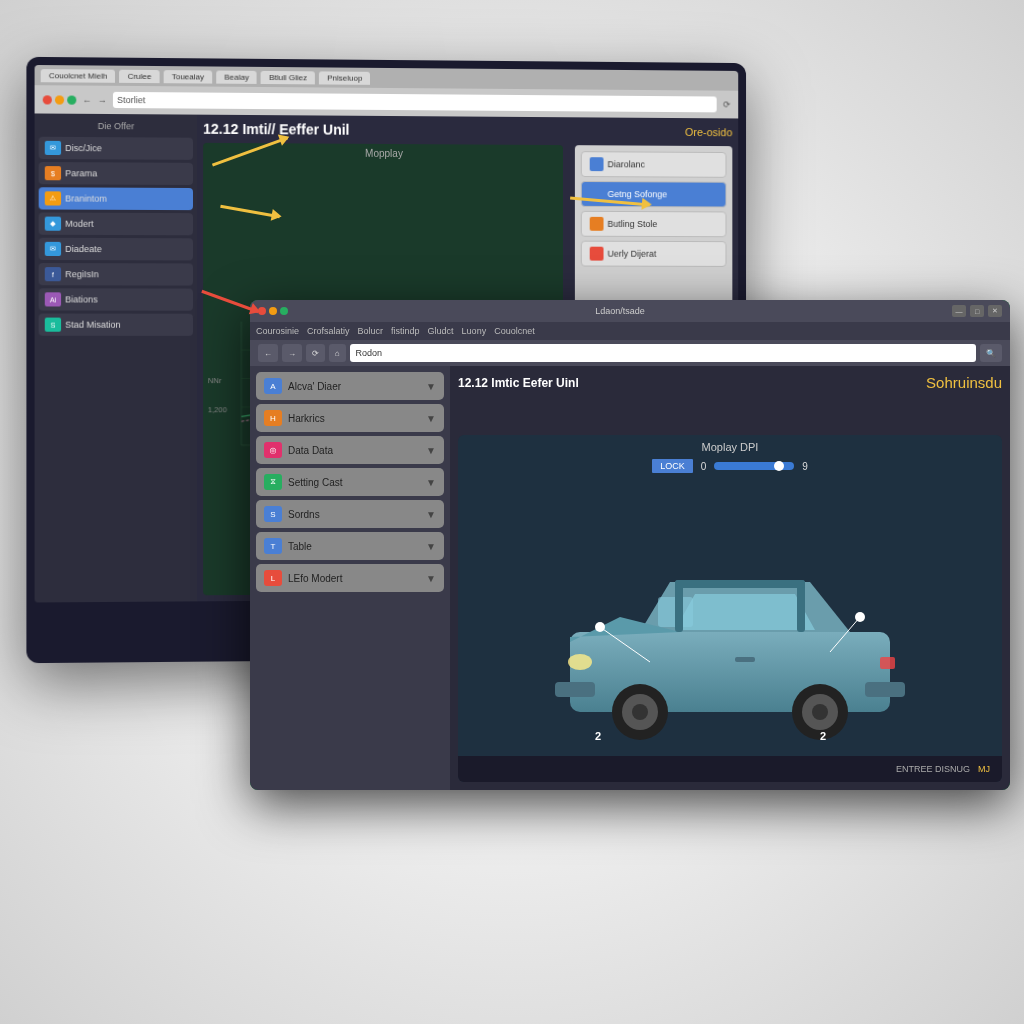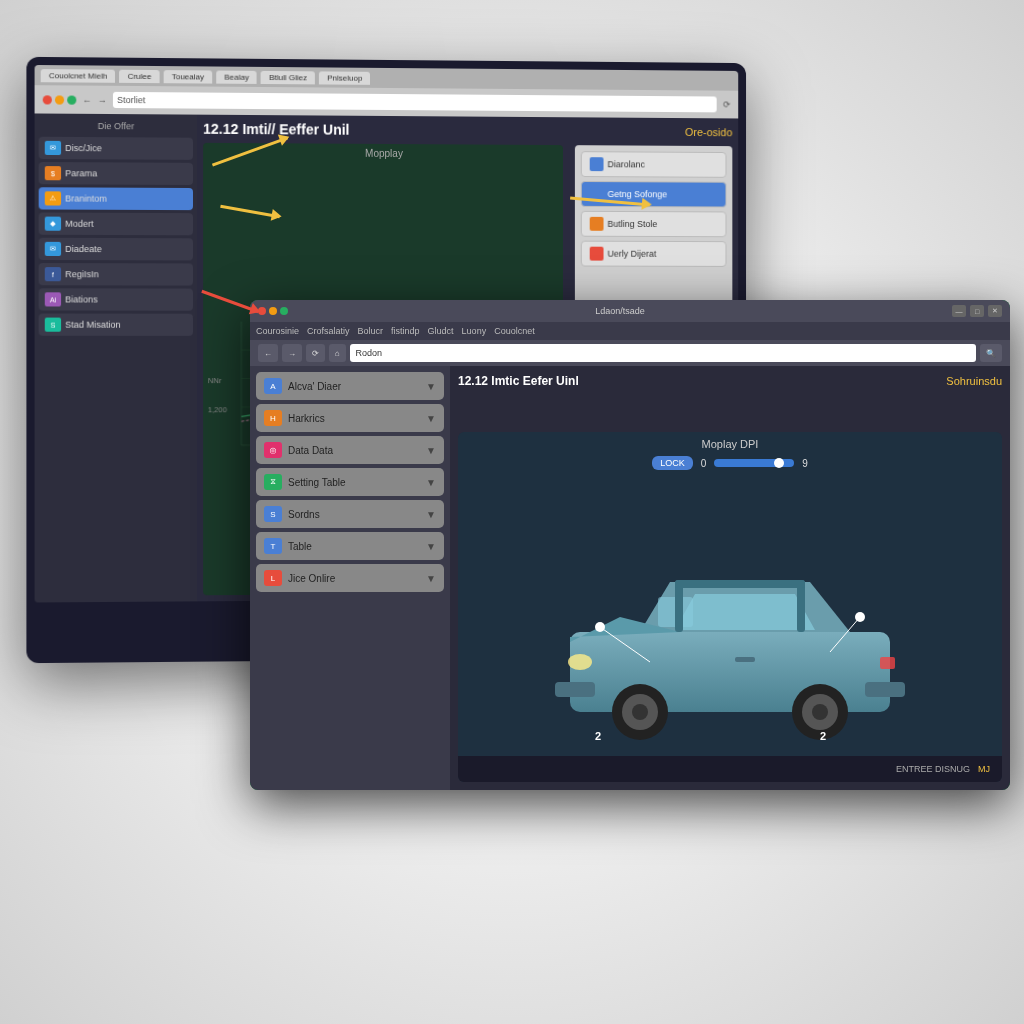--- a/index.html
+++ b/index.html
@@ -448,21 +448,21 @@
       justify-content: space-between;
       margin-bottom: 6px;
     }
     .front-main-title {
       color: white;
       font-size: 12px;
       font-weight: bold;
     }
     .front-main-sub {
       color: #f0c040;
-      font-size: 11px;
+      font-size: 15px;
       text-align: right;
     }
     .front-display-area {
       flex: 1;
       background: #1e3040;
       border-radius: 6px;
       position: relative;
       overflow: hidden;
       margin-top: 38px;
     }
@@ -477,21 +477,21 @@
       align-items: center;
       justify-content: center;
       gap: 8px;
       padding: 4px 0;
     }
     .lock-badge {
       background: #4a7fd4;
       color: white;
       font-size: 9px;
       padding: 2px 8px;
-      border-radius: 6px;
+      border-radius: 1px;
     }
     .lock-value {
       color: #ddd;
       font-size: 10px;
     }
     .lock-slider-track {
       width: 80px; height: 8px;
       background: #3a7ad4;
       border-radius: 4px;
       position: relative;
@@ -708,42 +708,42 @@
       <div class="front-sidebar-btn">
         <div class="front-sidebar-btn-left">
           <div class="front-sidebar-btn-icon instagram">◎</div>
           <span class="front-sidebar-btn-label">Data Data</span>
         </div>
         <span class="front-sidebar-btn-arrow">▼</span>
       </div>
       <div class="front-sidebar-btn">
         <div class="front-sidebar-btn-left">
           <div class="front-sidebar-btn-icon green">⧖</div>
-          <span class="front-sidebar-btn-label">Setting Table</span>
+          <span class="front-sidebar-btn-label">Setting Cast</span>
         </div>
         <span class="front-sidebar-btn-arrow">▼</span>
       </div>
       <div class="front-sidebar-btn">
         <div class="front-sidebar-btn-left">
           <div class="front-sidebar-btn-icon">S</div>
           <span class="front-sidebar-btn-label">Sordns</span>
         </div>
         <span class="front-sidebar-btn-arrow">▼</span>
       </div>
       <div class="front-sidebar-btn">
         <div class="front-sidebar-btn-left">
           <div class="front-sidebar-btn-icon">T</div>
           <span class="front-sidebar-btn-label">Table</span>
         </div>
         <span class="front-sidebar-btn-arrow">▼</span>
       </div>
       <div class="front-sidebar-btn">
         <div class="front-sidebar-btn-left">
           <div class="front-sidebar-btn-icon red">L</div>
-          <span class="front-sidebar-btn-label">Jice Onlire</span>
+          <span class="front-sidebar-btn-label">LEfo Modert</span>
         </div>
         <span class="front-sidebar-btn-arrow">▼</span>
       </div>
     </div>
 
     <div class="front-main">
       <div class="front-main-header">
         <span class="front-main-title">12.12 Imtic Eefer Uinl</span>
         <span class="front-main-sub">Sohruinsdu</span>
       </div>

